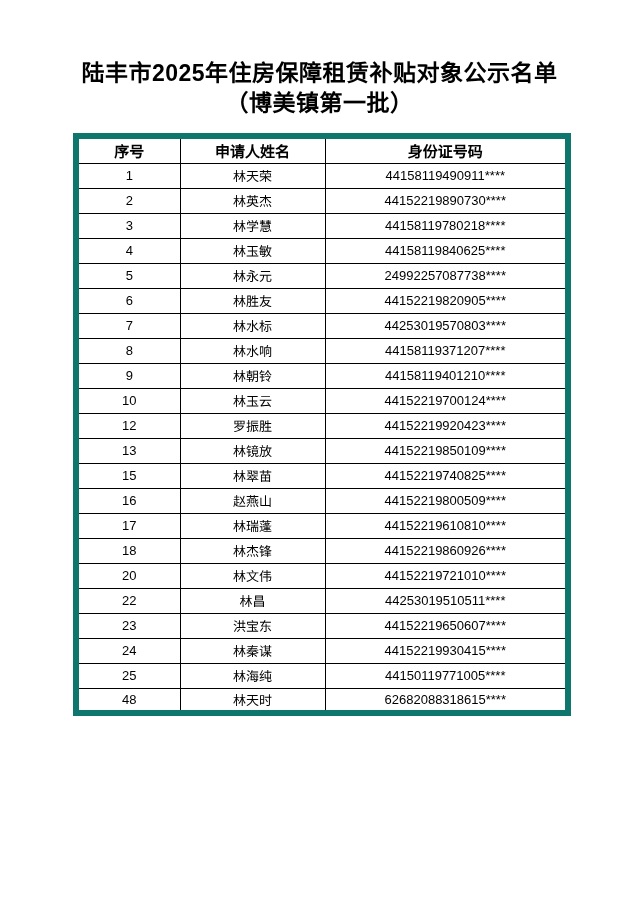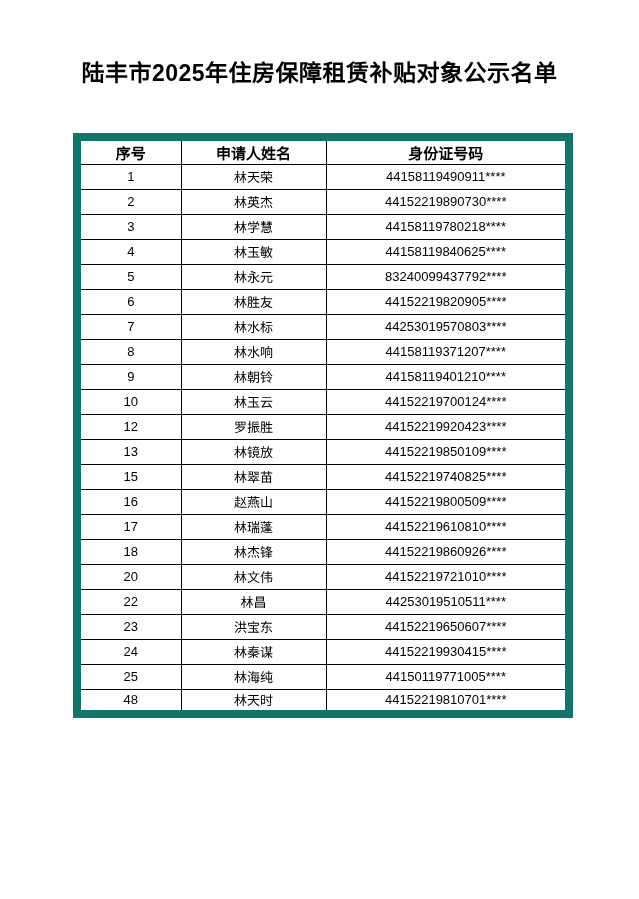--- a/index.html
+++ b/index.html
@@ -28,21 +28,21 @@
     font-weight: bold;
     line-height: 30px;
     letter-spacing: 0.5px;
   }
   .notice-table {
     position: absolute;
     top: 133px;
     left: 73px;
     width: 492px;
     border-collapse: collapse;
-    border: 8px solid #0f766e;
+    border: 6px solid #0f766e;
     table-layout: fixed;
   }
   .notice-table th,
   .notice-table td {
     border: 1px solid #000000;
     text-align: center;
     vertical-align: middle;
     overflow: hidden;
     white-space: nowrap;
   }
@@ -68,20 +68,21 @@
     font-size: 12px;
   }
 </style>
 </head>
 <body>
 
 <div class="page">
 
   <div class="title-block">
     <div class="title-line">陆丰市2025年住房保障租赁补贴对象公示名单</div>
+    <div class="title-line">（博美镇第一批）</div>
   </div>
 
   <table class="notice-table">
     <thead>
       <tr>
         <th class="col-no">序号</th>
         <th class="col-name">申请人姓名</th>
         <th class="col-id">身份证号码</th>
       </tr>
     </thead>
@@ -102,21 +103,21 @@
           <td class="col-id">44158119780218****</td>
         </tr>
         <tr>
           <td class="col-no">4</td>
           <td class="col-name">林玉敏</td>
           <td class="col-id">44158119840625****</td>
         </tr>
         <tr>
           <td class="col-no">5</td>
           <td class="col-name">林永元</td>
-          <td class="col-id">83240099437792****</td>
+          <td class="col-id">24992257087738****</td>
         </tr>
         <tr>
           <td class="col-no">6</td>
           <td class="col-name">林胜友</td>
           <td class="col-id">44152219820905****</td>
         </tr>
         <tr>
           <td class="col-no">7</td>
           <td class="col-name">林水标</td>
           <td class="col-id">44253019570803****</td>
@@ -187,20 +188,20 @@
           <td class="col-id">44152219930415****</td>
         </tr>
         <tr>
           <td class="col-no">25</td>
           <td class="col-name">林海纯</td>
           <td class="col-id">44150119771005****</td>
         </tr>
         <tr>
           <td class="col-no">48</td>
           <td class="col-name">林天时</td>
-          <td class="col-id">44152219810701****</td>
+          <td class="col-id">62682088318615****</td>
         </tr>
       </tbody>
   </table>
 
   <div class="page-footer">第 1 页</div>
 
 </div>
 
 </body></html>

